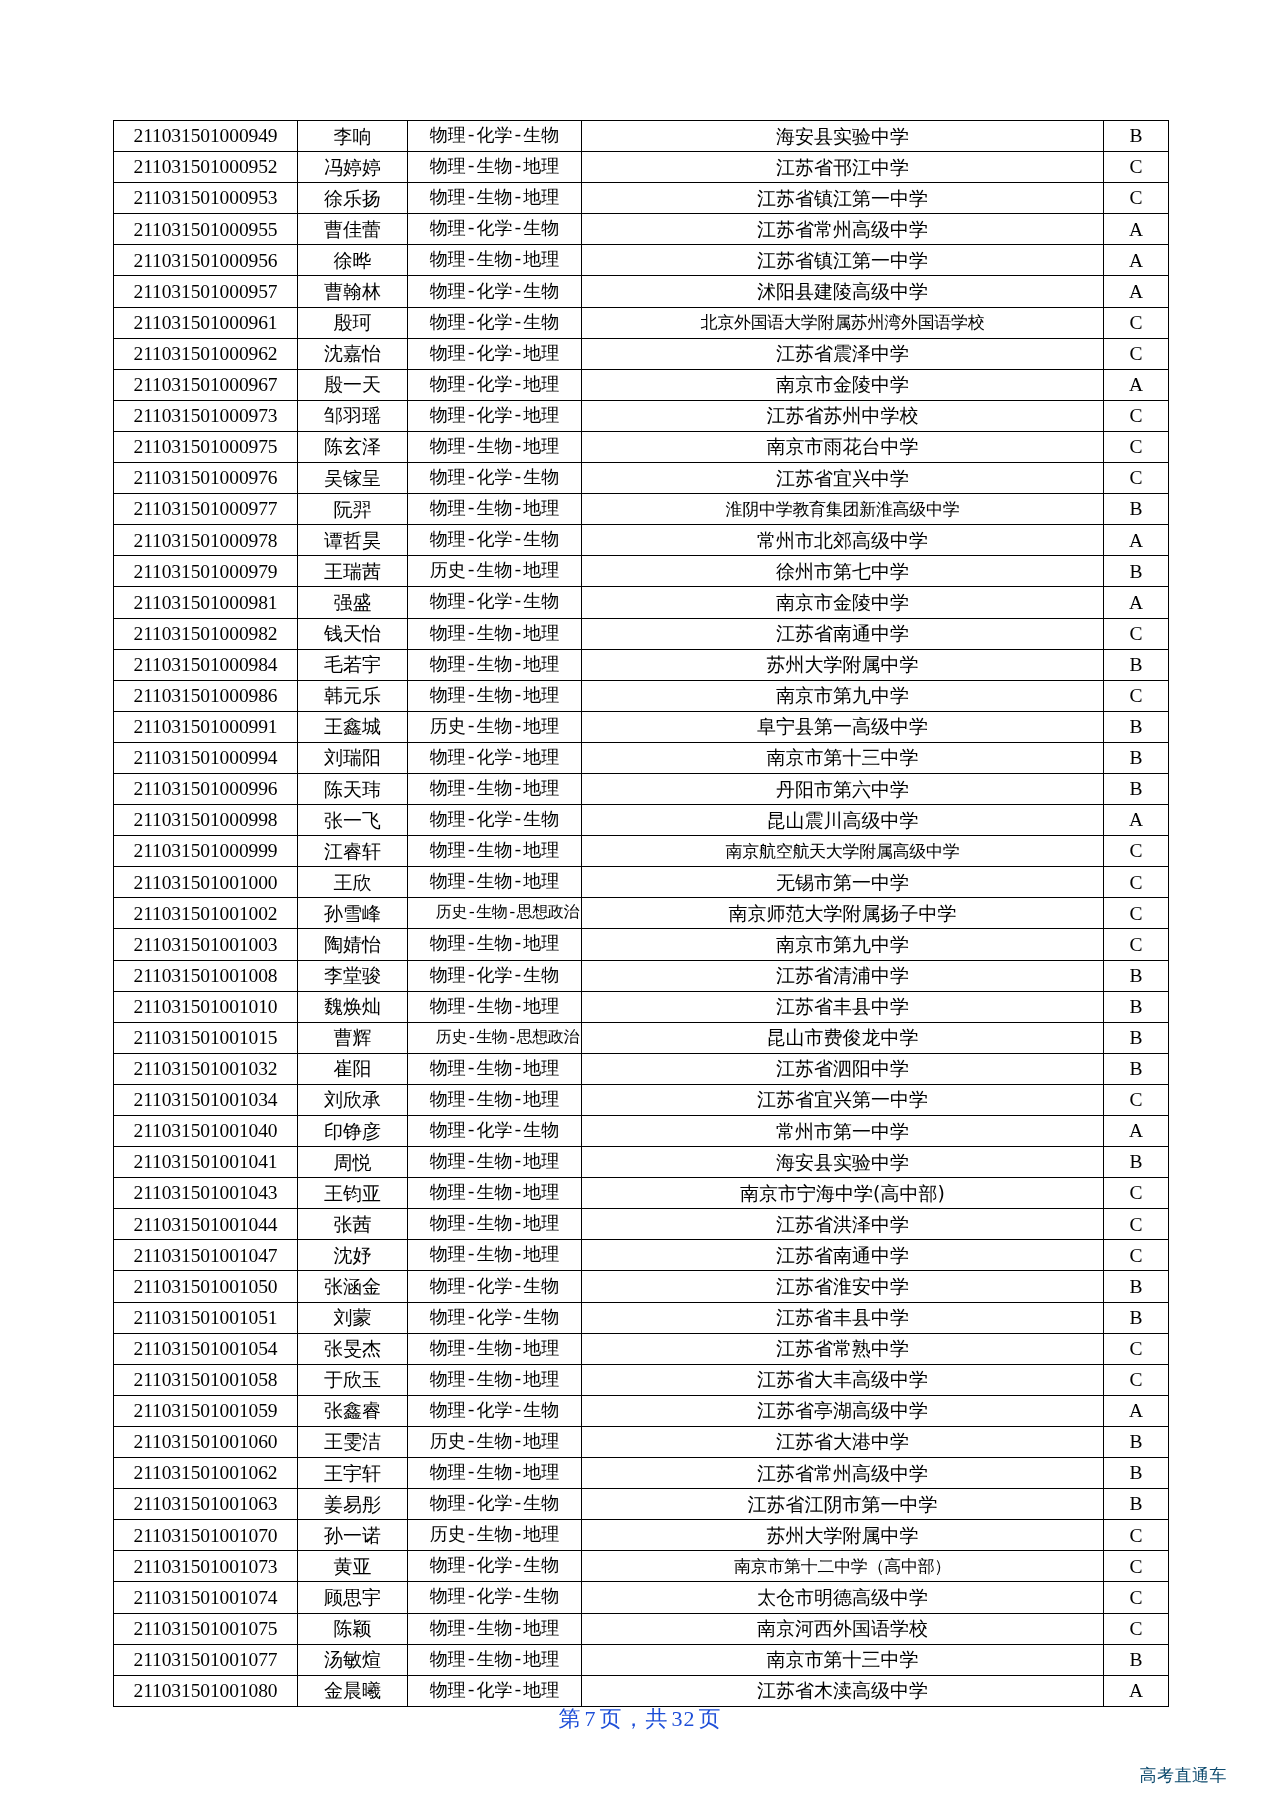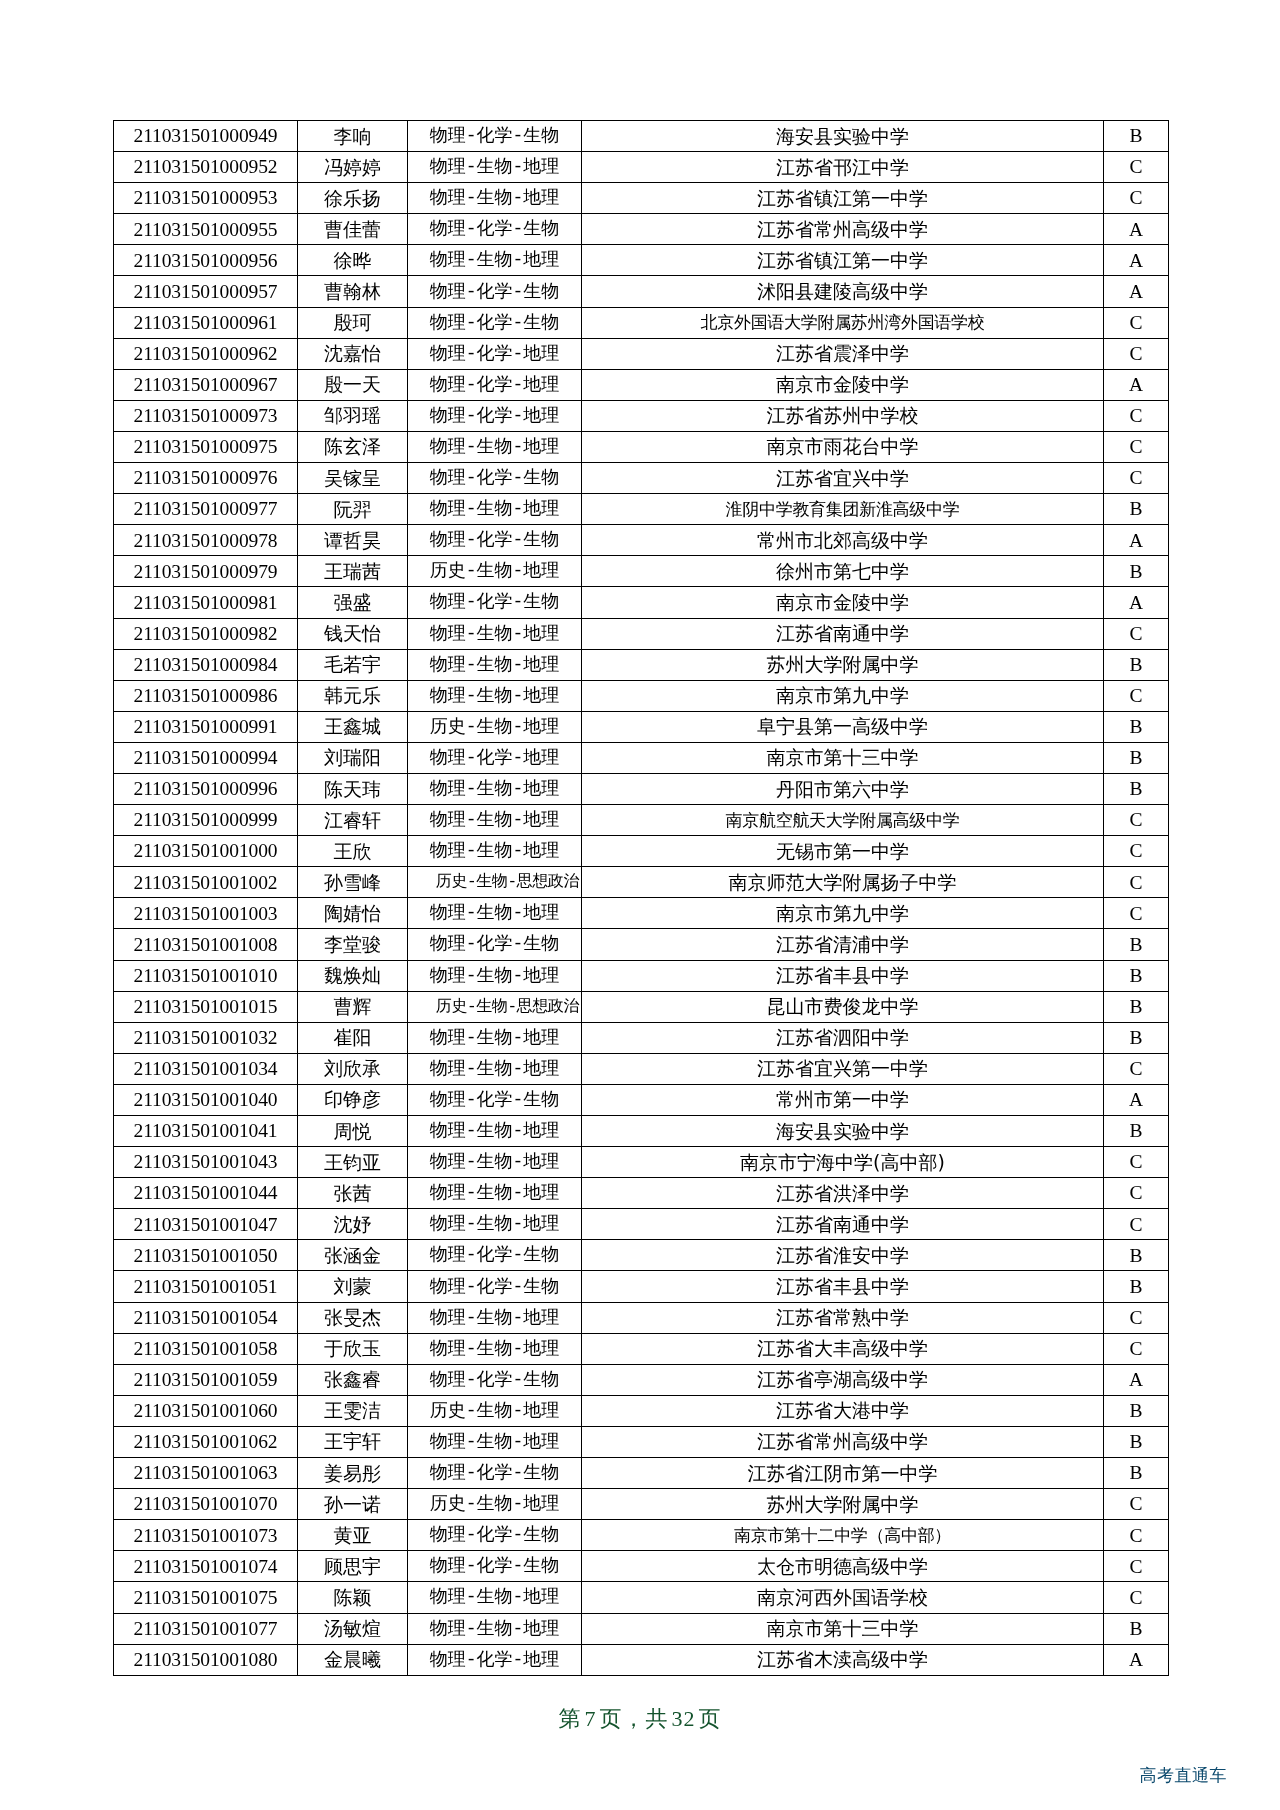--- a/index.html
+++ b/index.html
@@ -80,21 +80,21 @@
   }
 
   .page-footer {
     position: absolute;
     left: 0;
     top: 1692px;
     width: 1280px;
     text-align: center;
     font-family: "DejaVu Sans", "Liberation Sans", sans-serif;
     font-size: 22px;
-    color: #14532d;
+    color: #1d4ed8;
     letter-spacing: 1px;
   }
   .page-footer .num {
     font-family: "Liberation Serif", "DejaVu Serif", serif;
     padding: 0 3px;
   }
   .watermark {
     position: absolute;
     right: 28px;
     top: 1752px;
@@ -267,20 +267,27 @@
             <td class="grade">B</td>
           </tr>
           <tr>
             <td class="id">211031501000996</td>
             <td class="name">陈天玮</td>
             <td class="subj">物理-生物-地理</td>
             <td class="school">丹阳市第六中学</td>
             <td class="grade">B</td>
           </tr>
           <tr>
+            <td class="id">211031501000998</td>
+            <td class="name">张一飞</td>
+            <td class="subj">物理-化学-生物</td>
+            <td class="school">昆山震川高级中学</td>
+            <td class="grade">A</td>
+          </tr>
+          <tr>
             <td class="id">211031501000999</td>
             <td class="name">江睿轩</td>
             <td class="subj">物理-生物-地理</td>
             <td class="school long">南京航空航天大学附属高级中学</td>
             <td class="grade">C</td>
           </tr>
           <tr>
             <td class="id">211031501001000</td>
             <td class="name">王欣</td>
             <td class="subj">物理-生物-地理</td>

